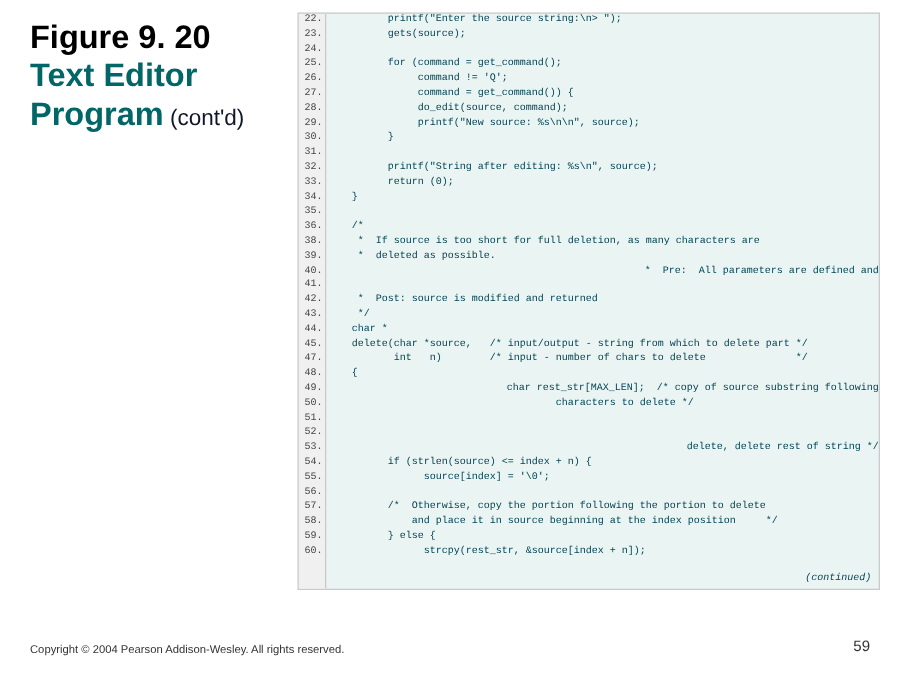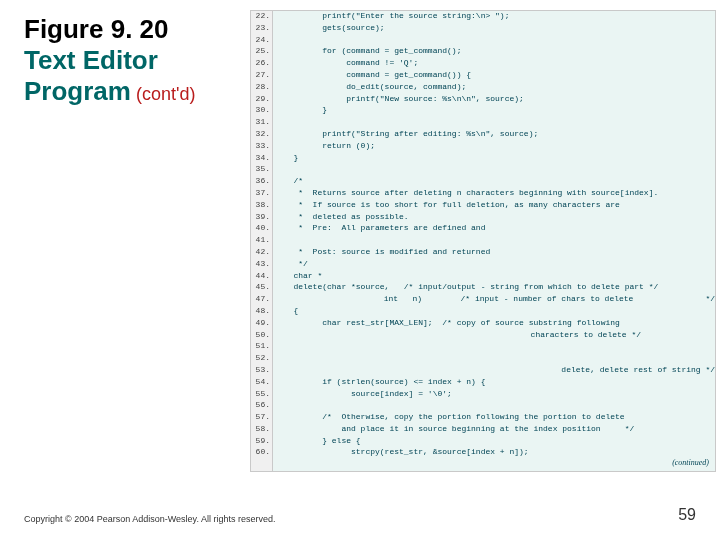--- a/index.html
+++ b/index.html
@@ -1,30 +1,30 @@
 <!DOCTYPE html>
 <html><head>
 <meta charset="utf-8">
 <style>
   * { margin: 0; padding: 0; box-sizing: border-box; }
   html, body { width: 720px; height: 540px; font-family: Arial, Helvetica, sans-serif; background: #fff; overflow: hidden; }
   .slide { position: relative; width: 720px; height: 540px; padding: 14px 24px 0 24px; }
   .title { font-size: 26px; line-height: 1.2; font-weight: bold; }
   .title .black { color: #000; }
   .title .teal { color: #006666; }
-  .title .sub { font-size: 18px; font-weight: normal; color: #b91c1c; }
-  .code-panel { position: absolute; top: 10px; left: 250px; width: 466px; height: 462px; border: 1px solid #c9c9c9; background: #eaf5f3; overflow: hidden; }
+  .title .sub { font-size: 18px; font-weight: normal; color: #0f172a; }
+  .code-panel { position: absolute; top: 10px; left: 238px; width: 466px; height: 462px; border: 1px solid #c9c9c9; background: #eaf5f3; overflow: hidden; }
   .gutter { position: absolute; left: 0; top: 0; bottom: 0; width: 22px; background: #f0f0f0; border-right: 1px solid #c9c9c9; }
   .ln { position: absolute; width: 22px; text-align: right; padding-right: 3px; font-family: "Courier New", monospace; font-size: 8px; color: #444; }
   .code { white-space: pre; font-family: "Courier New", monospace; font-size: 8px; color: #004455; padding-left: 6px; }
   .rows { position: relative; }
   .row { position: relative; height: 11.8px; }
   .footer { position: absolute; left: 24px; bottom: 16px; font-size: 9px; color: #333; }
-  .pagenum { position: absolute; right: 24px; bottom: 16px; font-size: 16px; color: #333; }
-  .cont { position: absolute; right: 6px; bottom: 4px; font-family: Liberation Serif, serif; font-size: 8px; font-style: italic; color: #004455; }
+  .pagenum { position: absolute; right: 24px; bottom: 16px; font-size: 12px; color: #333; }
+  .cont { position: absolute; right: 6px; bottom: 4px; font-family: Liberation Mono, monospace; font-size: 8px; font-style: italic; color: #004455; }
 </style>
 </head>
 <body>
 
 <div class="slide">
 
   <div class="title">
     <div class="black">Figure 9. 20</div>
     <div class="teal">Text Editor</div>
     <div class="teal">
@@ -89,34 +89,30 @@
         </div>
         <div class="row">
           <div class="ln">35.</div>
           <div class="code" style="margin-left: 22px;"></div>
         </div>
         <div class="row">
           <div class="ln">36.</div>
           <div class="code" style="margin-left: 22px;">   /*</div>
         </div>
         <div class="row">
-          <div class="ln">37.</div>
-          <div class="code" style="margin-left: 22px;">    *  Returns source after deleting n characters beginning with source[index].</div>
-        </div>
-        <div class="row">
           <div class="ln">38.</div>
           <div class="code" style="margin-left: 22px;">    *  If source is too short for full deletion, as many characters are</div>
         </div>
         <div class="row">
           <div class="ln">39.</div>
           <div class="code" style="margin-left: 22px;">    *  deleted as possible.</div>
         </div>
         <div class="row">
           <div class="ln">40.</div>
-          <div class="code" style="margin-left: 22px;">    *  Pre:  All parameters are defined and</div>
+          <div class="code" style="margin-left: 22px; text-align: right;">    *  Pre:  All parameters are defined and</div>
         </div>
         <div class="row">
           <div class="ln">41.</div>
         </div>
         <div class="row">
           <div class="ln">42.</div>
           <div class="code" style="margin-left: 22px;">    *  Post: source is modified and returned</div>
         </div>
         <div class="row">
           <div class="ln">43.</div>
@@ -125,33 +121,33 @@
         <div class="row">
           <div class="ln">44.</div>
           <div class="code" style="margin-left: 22px;">   char *</div>
         </div>
         <div class="row">
           <div class="ln">45.</div>
           <div class="code" style="margin-left: 22px;">   delete(char *source,   /* input/output - string from which to delete part */</div>
         </div>
         <div class="row">
           <div class="ln">47.</div>
-          <div class="code" style="margin-left: 22px; text-align: right;">          int   n)        /* input - number of chars to delete               */</div>
+          <div class="code" style="margin-left: 22px;">          int   n)        /* input - number of chars to delete               */</div>
         </div>
         <div class="row">
           <div class="ln">48.</div>
           <div class="code" style="margin-left: 22px;">   {</div>
         </div>
         <div class="row">
           <div class="ln">49.</div>
-          <div class="code" style="margin-left: 22px;">         char rest_str[MAX_LEN];  /* copy of source substring following</div>
+          <div class="code" style="margin-left: 22px; text-align: right;">         char rest_str[MAX_LEN];  /* copy of source substring following</div>
         </div>
         <div class="row">
           <div class="ln">50.</div>
-          <div class="code" style="margin-left: 22px; text-align: center;">                                     characters to delete */</div>
+          <div class="code" style="margin-left: 22px;">                                     characters to delete */</div>
         </div>
         <div class="row">
           <div class="ln">51.</div>
           <div class="code" style="margin-left: 22px;"></div>
         </div>
         <div class="row">
           <div class="ln">52.</div>
         </div>
         <div class="row">
           <div class="ln">53.</div>

